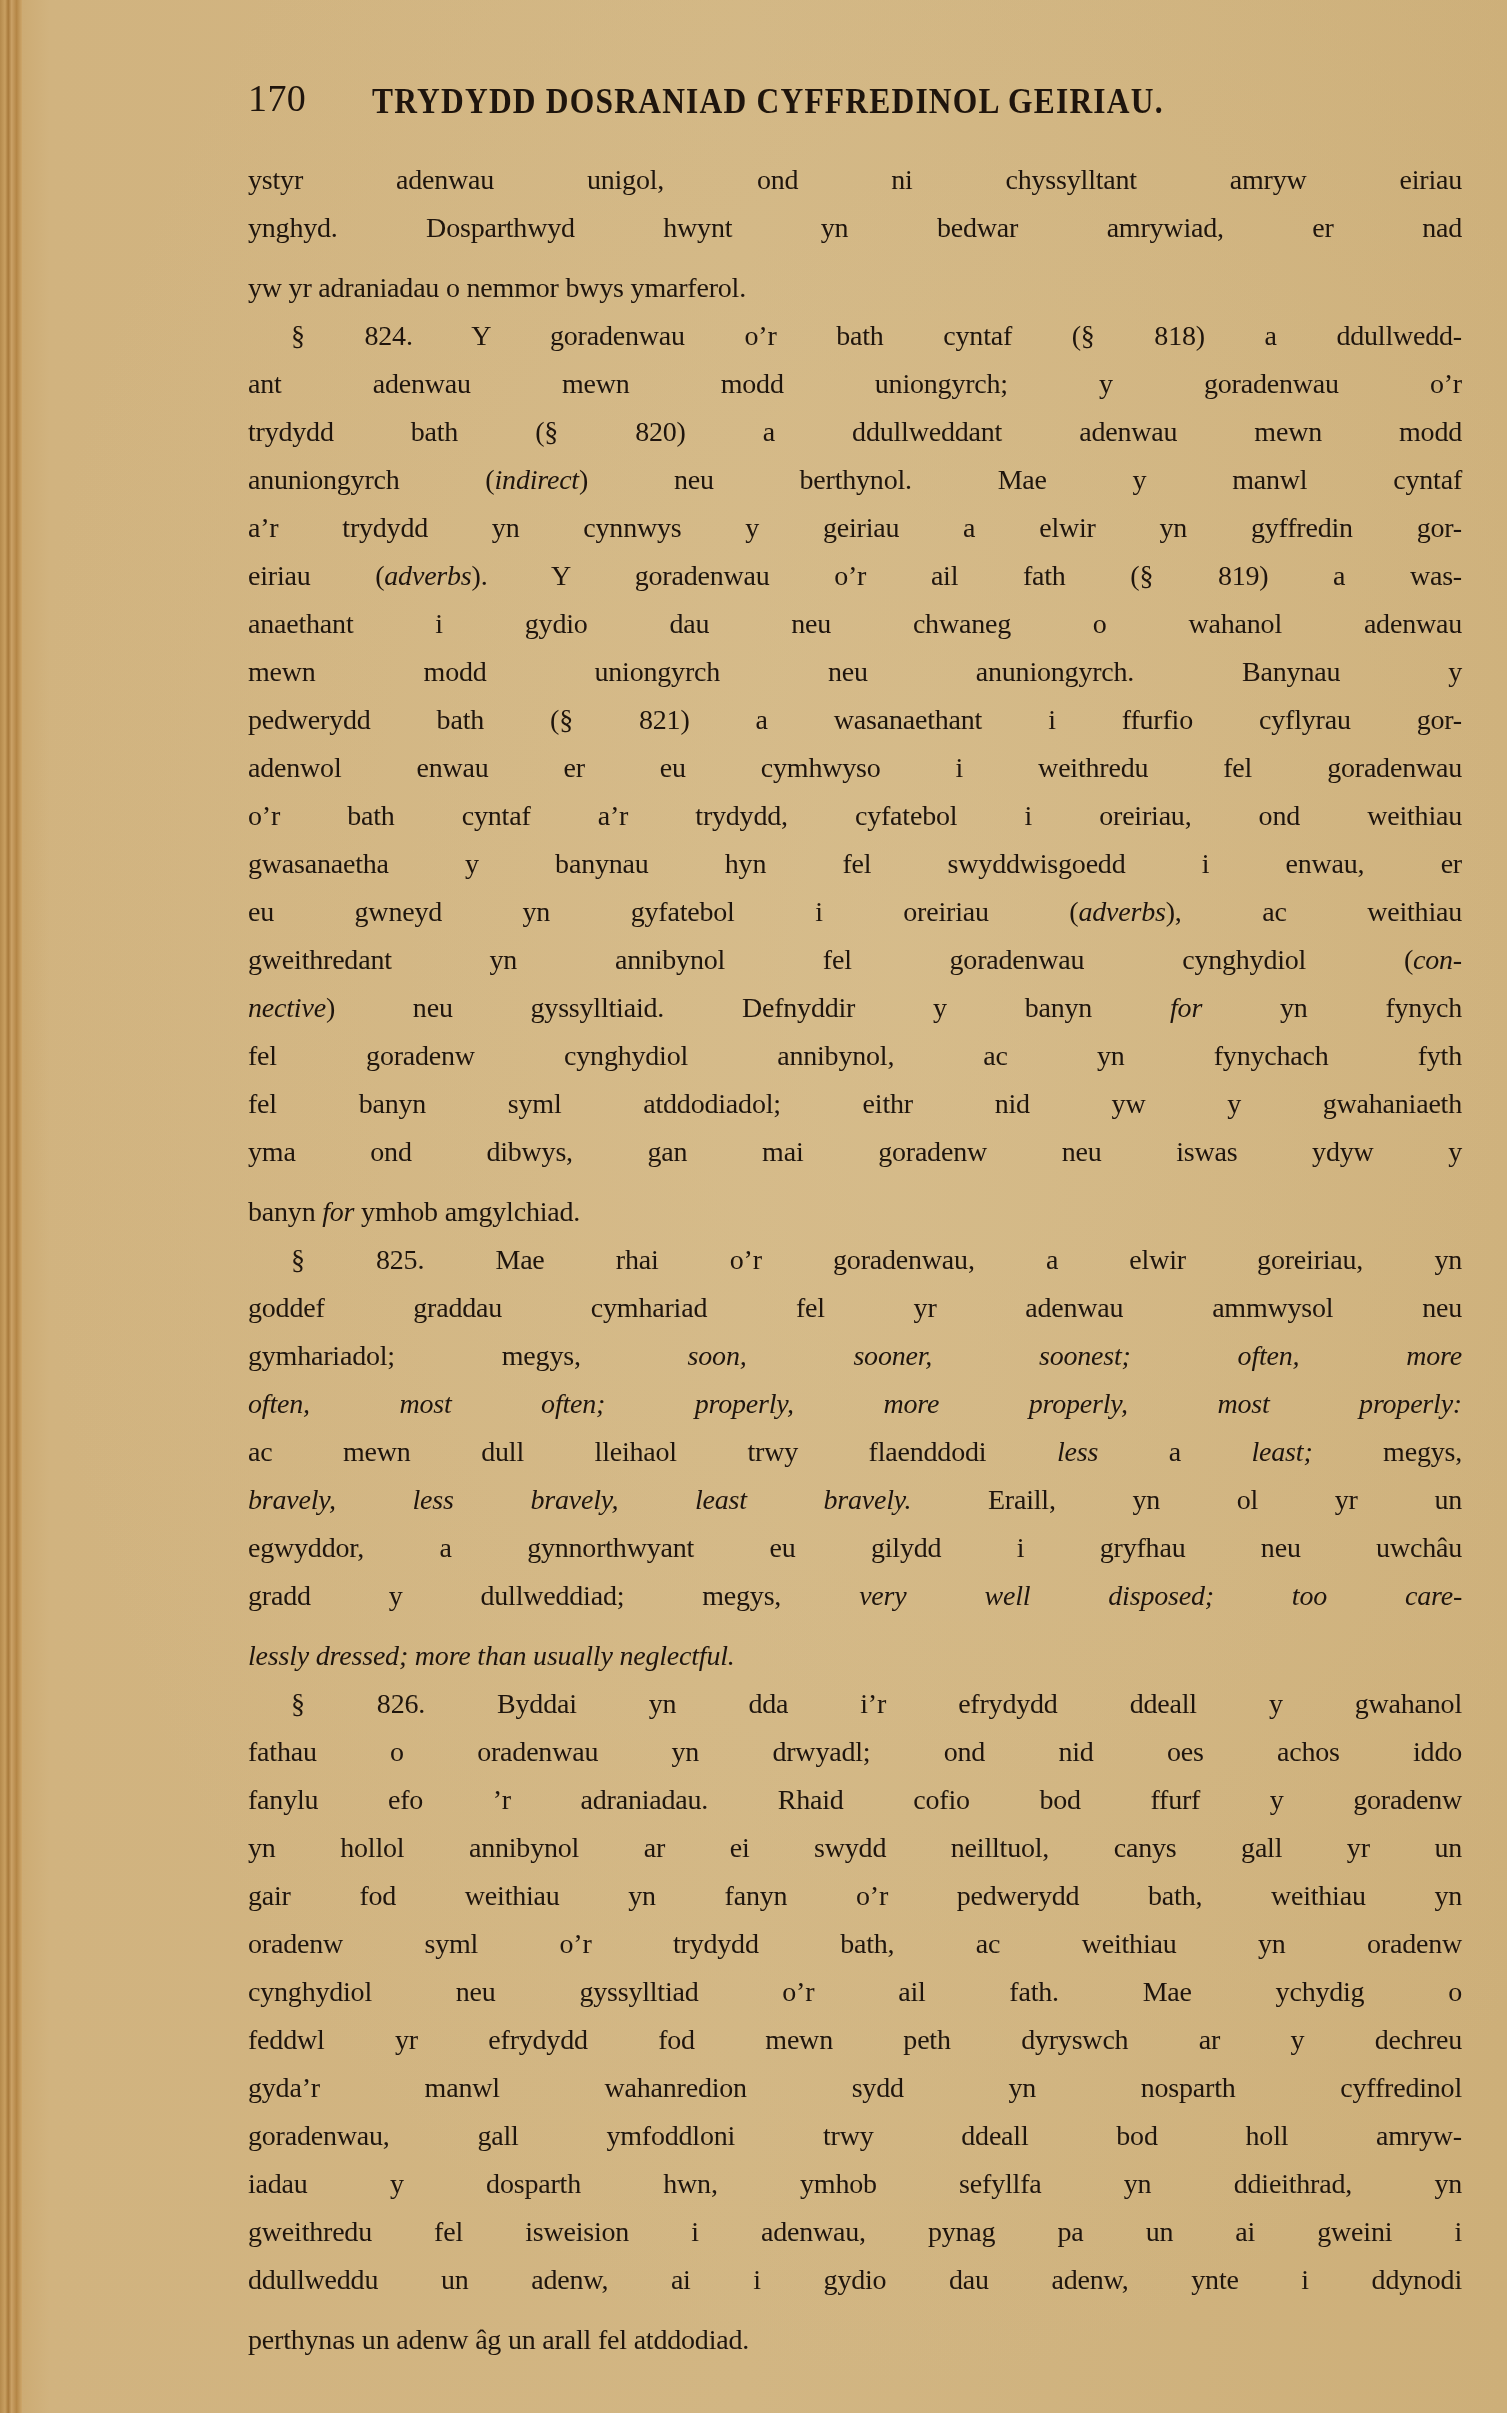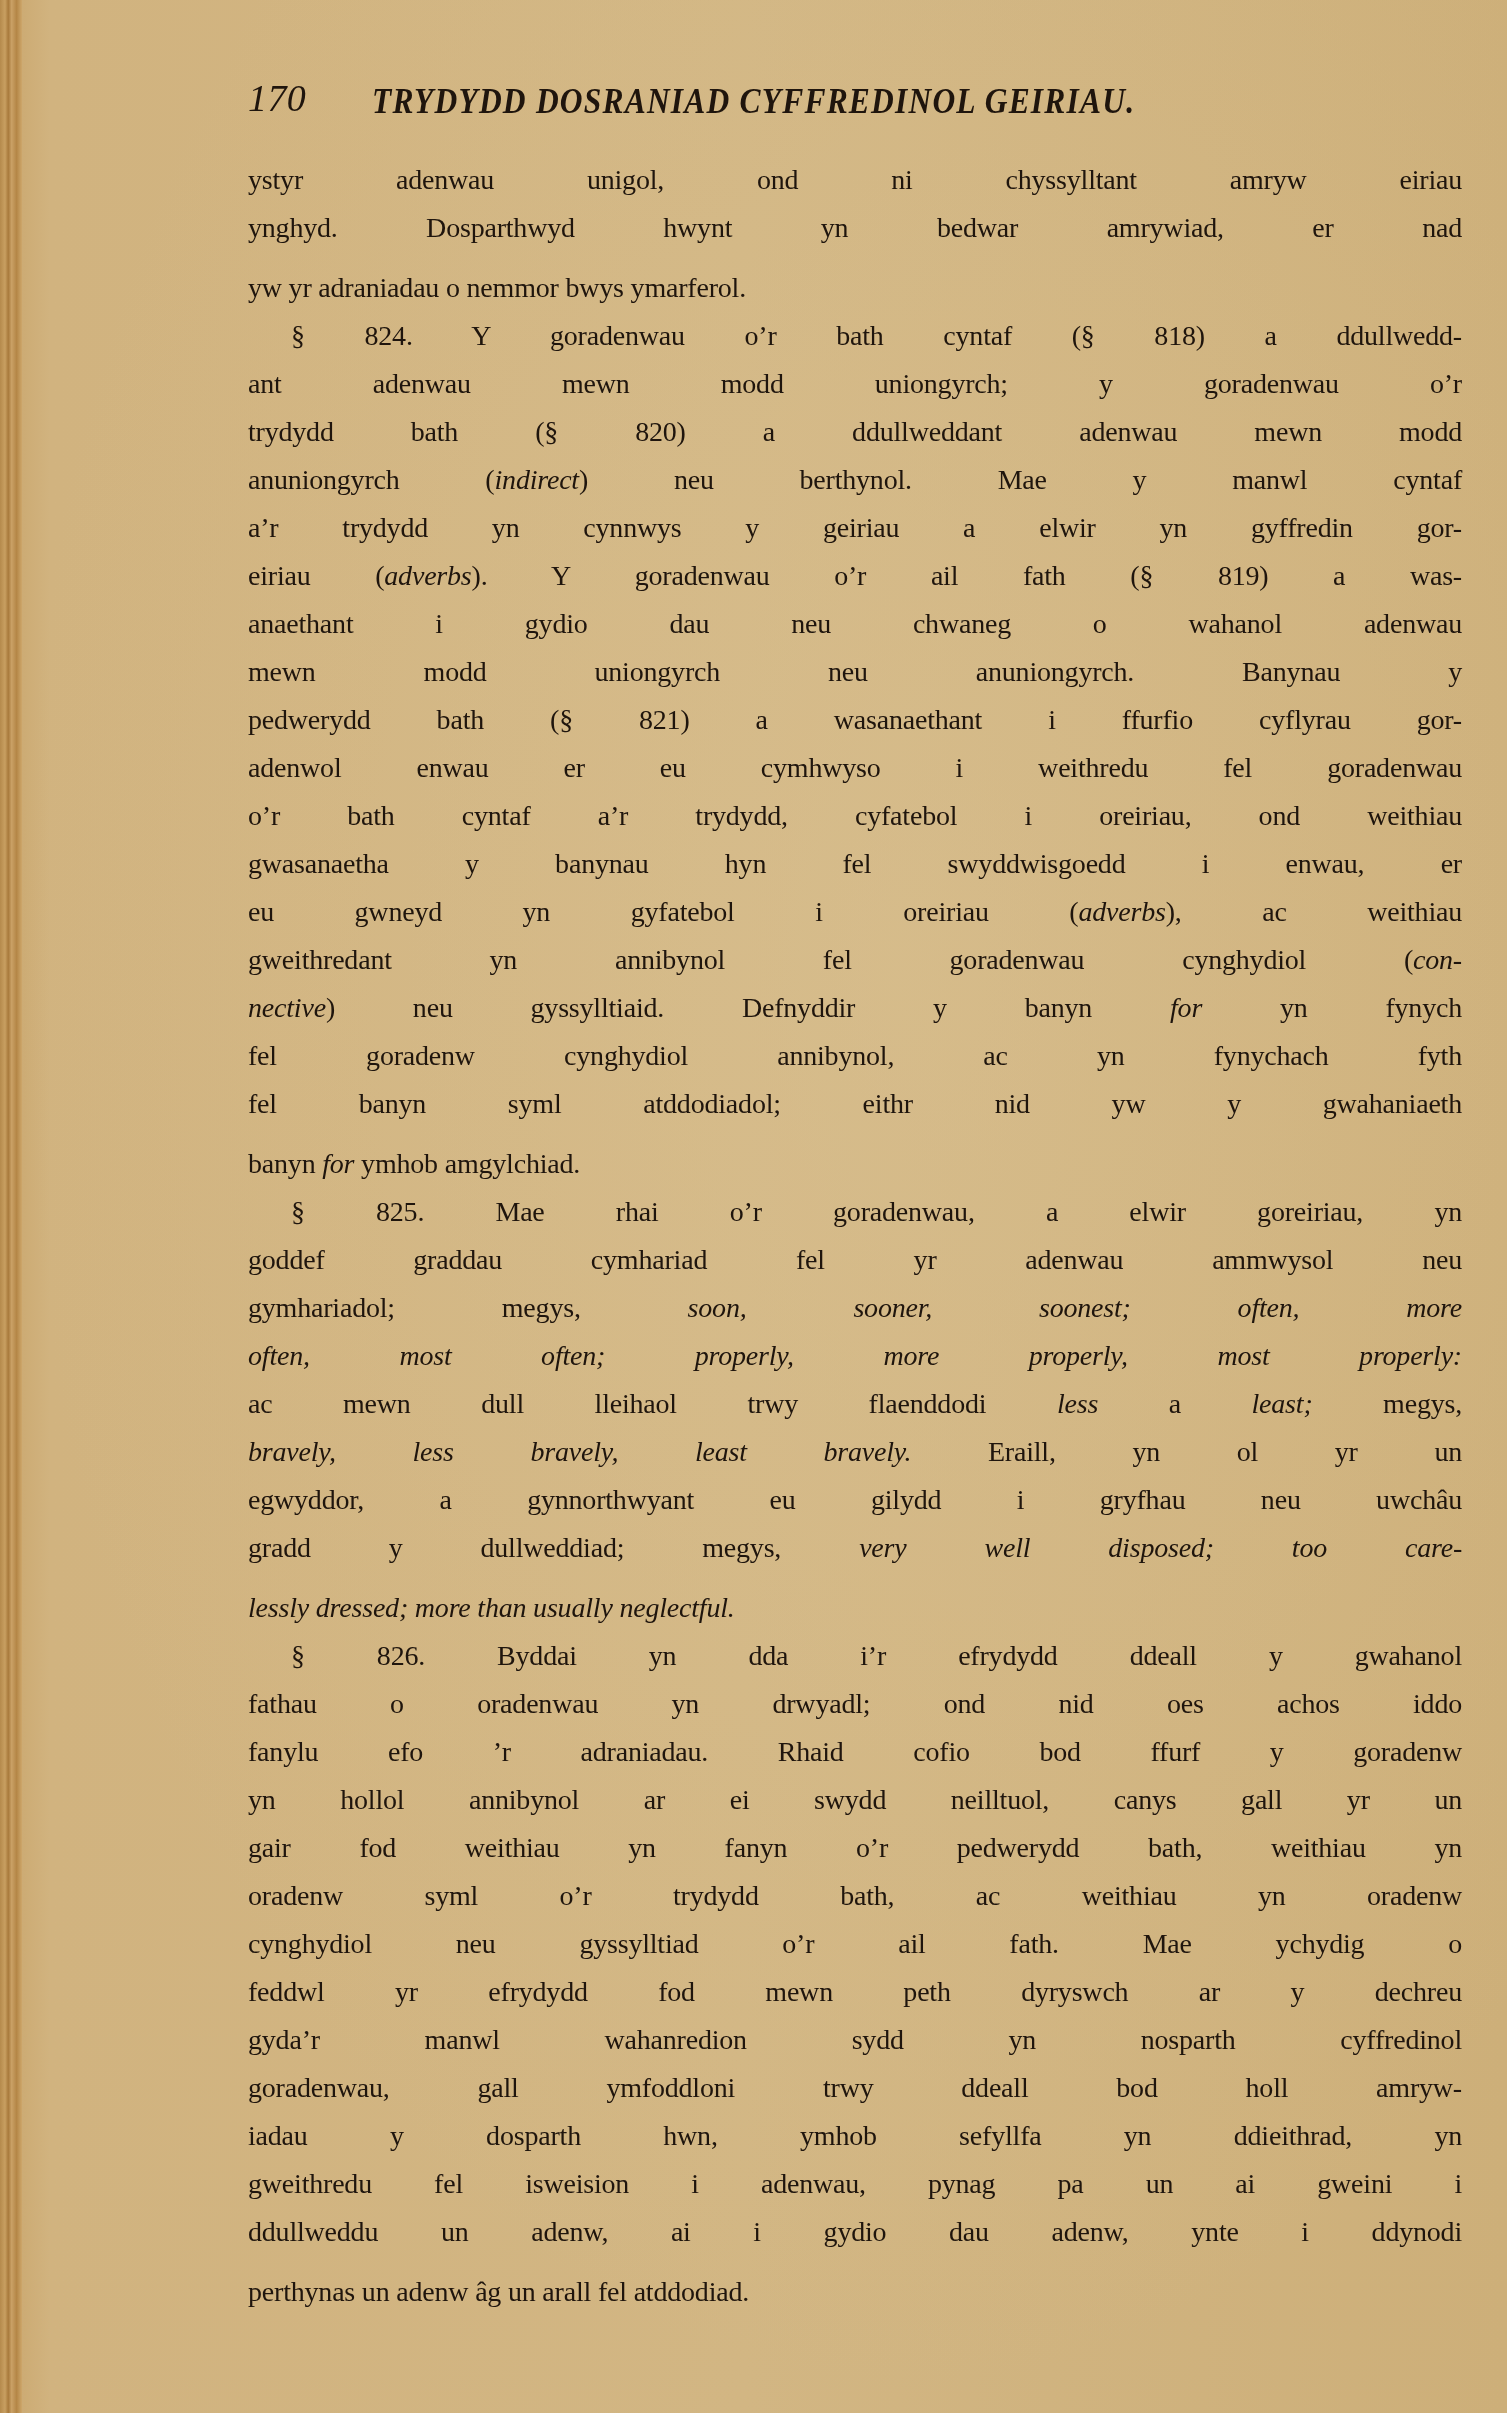--- a/index.html
+++ b/index.html
@@ -16,21 +16,21 @@
   .gutter {
     position:absolute; left:0; top:0; width:21.5px; height:2413px;
     background:linear-gradient(90deg,#b58a4c 0px,#c89f61 5px,#a87a3c 8.3px,#caa166 11.6px,#b48646 16.6px,#cba468 21.5px);
   }
   .page {
     position:absolute; left:248px; top:76px; width:1214px;
   }
   .running-head {
     display:flex; align-items:baseline; height:55px;
     font-family:"Liberation Serif","DejaVu Serif",serif;
-    font-size:36px; letter-spacing:0.4px;font-style:italic;
+    font-size:36px; letter-spacing:0.4px;
   }
   .page-num { width:124px; font-size:38px; }
   .head-title { font-size:31.5px; letter-spacing:1.2px; font-weight:bold; transform:scaleY(1.15); }
   .body {
     margin-top:25px;
     font-family:"Liberation Serif","DejaVu Serif",serif;
     font-size:28px; line-height:48px;
   }
   .line {
     display:block; white-space:nowrap; text-align:justify; text-align-last:justify;
@@ -64,20 +64,21 @@
       <span class="line"><span>mewn modd uniongyrch neu anuniongyrch. Banynau y</span></span>
       <span class="line"><span>pedwerydd bath (§ 821) a wasanaethant i ffurfio cyflyrau gor-</span></span>
       <span class="line"><span>adenwol enwau er eu cymhwyso i weithredu fel goradenwau</span></span>
       <span class="line"><span>o’r bath cyntaf a’r trydydd, cyfatebol i oreiriau, ond weithiau</span></span>
       <span class="line"><span>gwasanaetha y banynau hyn fel swyddwisgoedd i enwau, er</span></span>
       <span class="line"><span>eu gwneyd yn gyfatebol i oreiriau (</span><span class="ital">adverbs</span><span>), ac weithiau</span></span>
       <span class="line"><span>gweithredant yn annibynol fel goradenwau cynghydiol (</span><span class="ital">con-</span></span>
       <span class="line"><span class="ital">nective</span><span>) neu gyssylltiaid. Defnyddir y banyn </span><span class="ital">for</span><span> yn fynych</span></span>
       <span class="line"><span>fel goradenw cynghydiol annibynol, ac yn fynychach fyth</span></span>
       <span class="line"><span>fel banyn syml atddodiadol; eithr nid yw y gwahaniaeth</span></span>
+      <span class="line"><span>yma ond dibwys, gan mai goradenw neu iswas ydyw y</span></span>
       <span class="line last"><span>banyn </span><span class="ital">for</span><span> ymhob amgylchiad.</span></span>
       <span class="line indent"><span>§ 825. Mae rhai o’r goradenwau, a elwir goreiriau, yn</span></span>
       <span class="line"><span>goddef graddau cymhariad fel yr adenwau ammwysol neu</span></span>
       <span class="line"><span>gymhariadol; megys, </span><span class="ital">soon, sooner, soonest; often, more</span></span>
       <span class="line"><span class="ital">often, most often; properly, more properly, most properly:</span></span>
       <span class="line"><span>ac mewn dull lleihaol trwy flaenddodi </span><span class="ital">less</span><span> a </span><span class="ital">least;</span><span> megys,</span></span>
       <span class="line"><span class="ital">bravely, less bravely, least bravely.</span><span> Eraill, yn ol yr un</span></span>
       <span class="line"><span>egwyddor, a gynnorthwyant eu gilydd i gryfhau neu uwchâu</span></span>
       <span class="line"><span>gradd y dullweddiad; megys, </span><span class="ital">very well disposed; too care-</span></span>
       <span class="line last"><span class="ital">lessly dressed; more than usually neglectful.</span></span>

